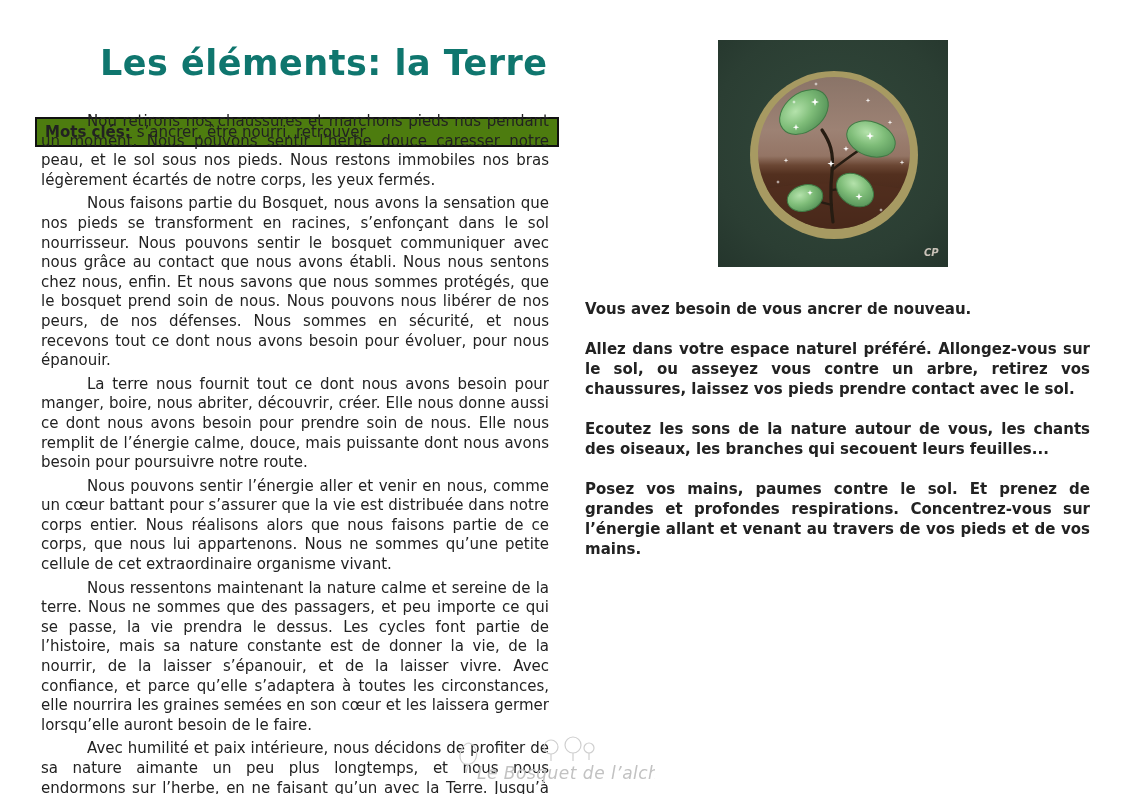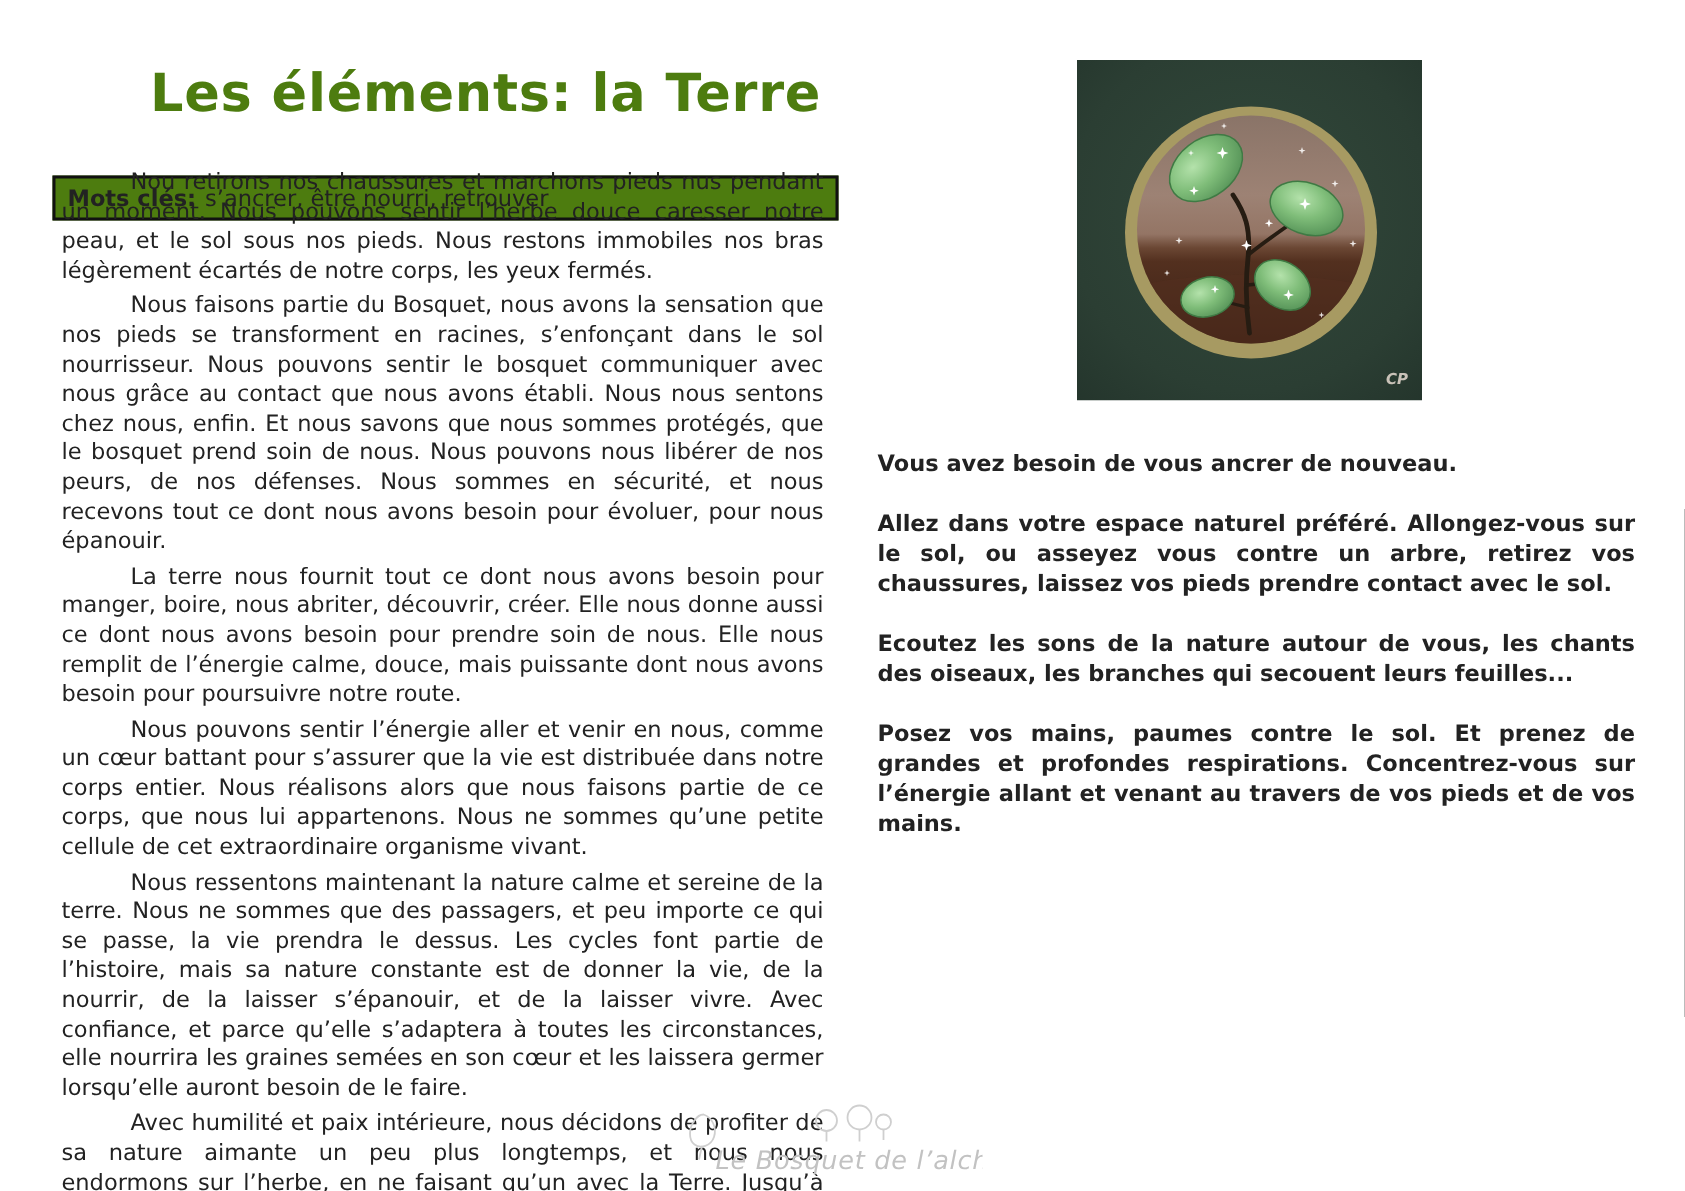--- a/index.html
+++ b/index.html
@@ -8,21 +8,21 @@
     width:1123px;height:794px;
     background:#ffffff;
     font-family:"DejaVu Sans","Liberation Sans",sans-serif;
     color:#222;
     overflow:hidden;
   }
   
   .badge{position:absolute;left:24px;top:8px;width:76px;height:94px;}
   .title{
     position:absolute;left:100px;top:20px;width:560px;
-    font-size:35px;font-weight:bold;color:#4d7c0f;letter-spacing:.5px;
+    font-size:35px;font-weight:bold;color:#0f766e;letter-spacing:.5px;
     white-space:nowrap;
   }
   .keywords-box{
     position:absolute;left:35px;top:77px;width:512px;height:26px;
     border:2px solid #111;background:#4d7c0f;
     display:flex;align-items:center;padding-left:8px;
     font-size:15px;
     margin-top:40px;
   }
   .keywords-box .kw-label{font-weight:bold;margin-right:6px;}

